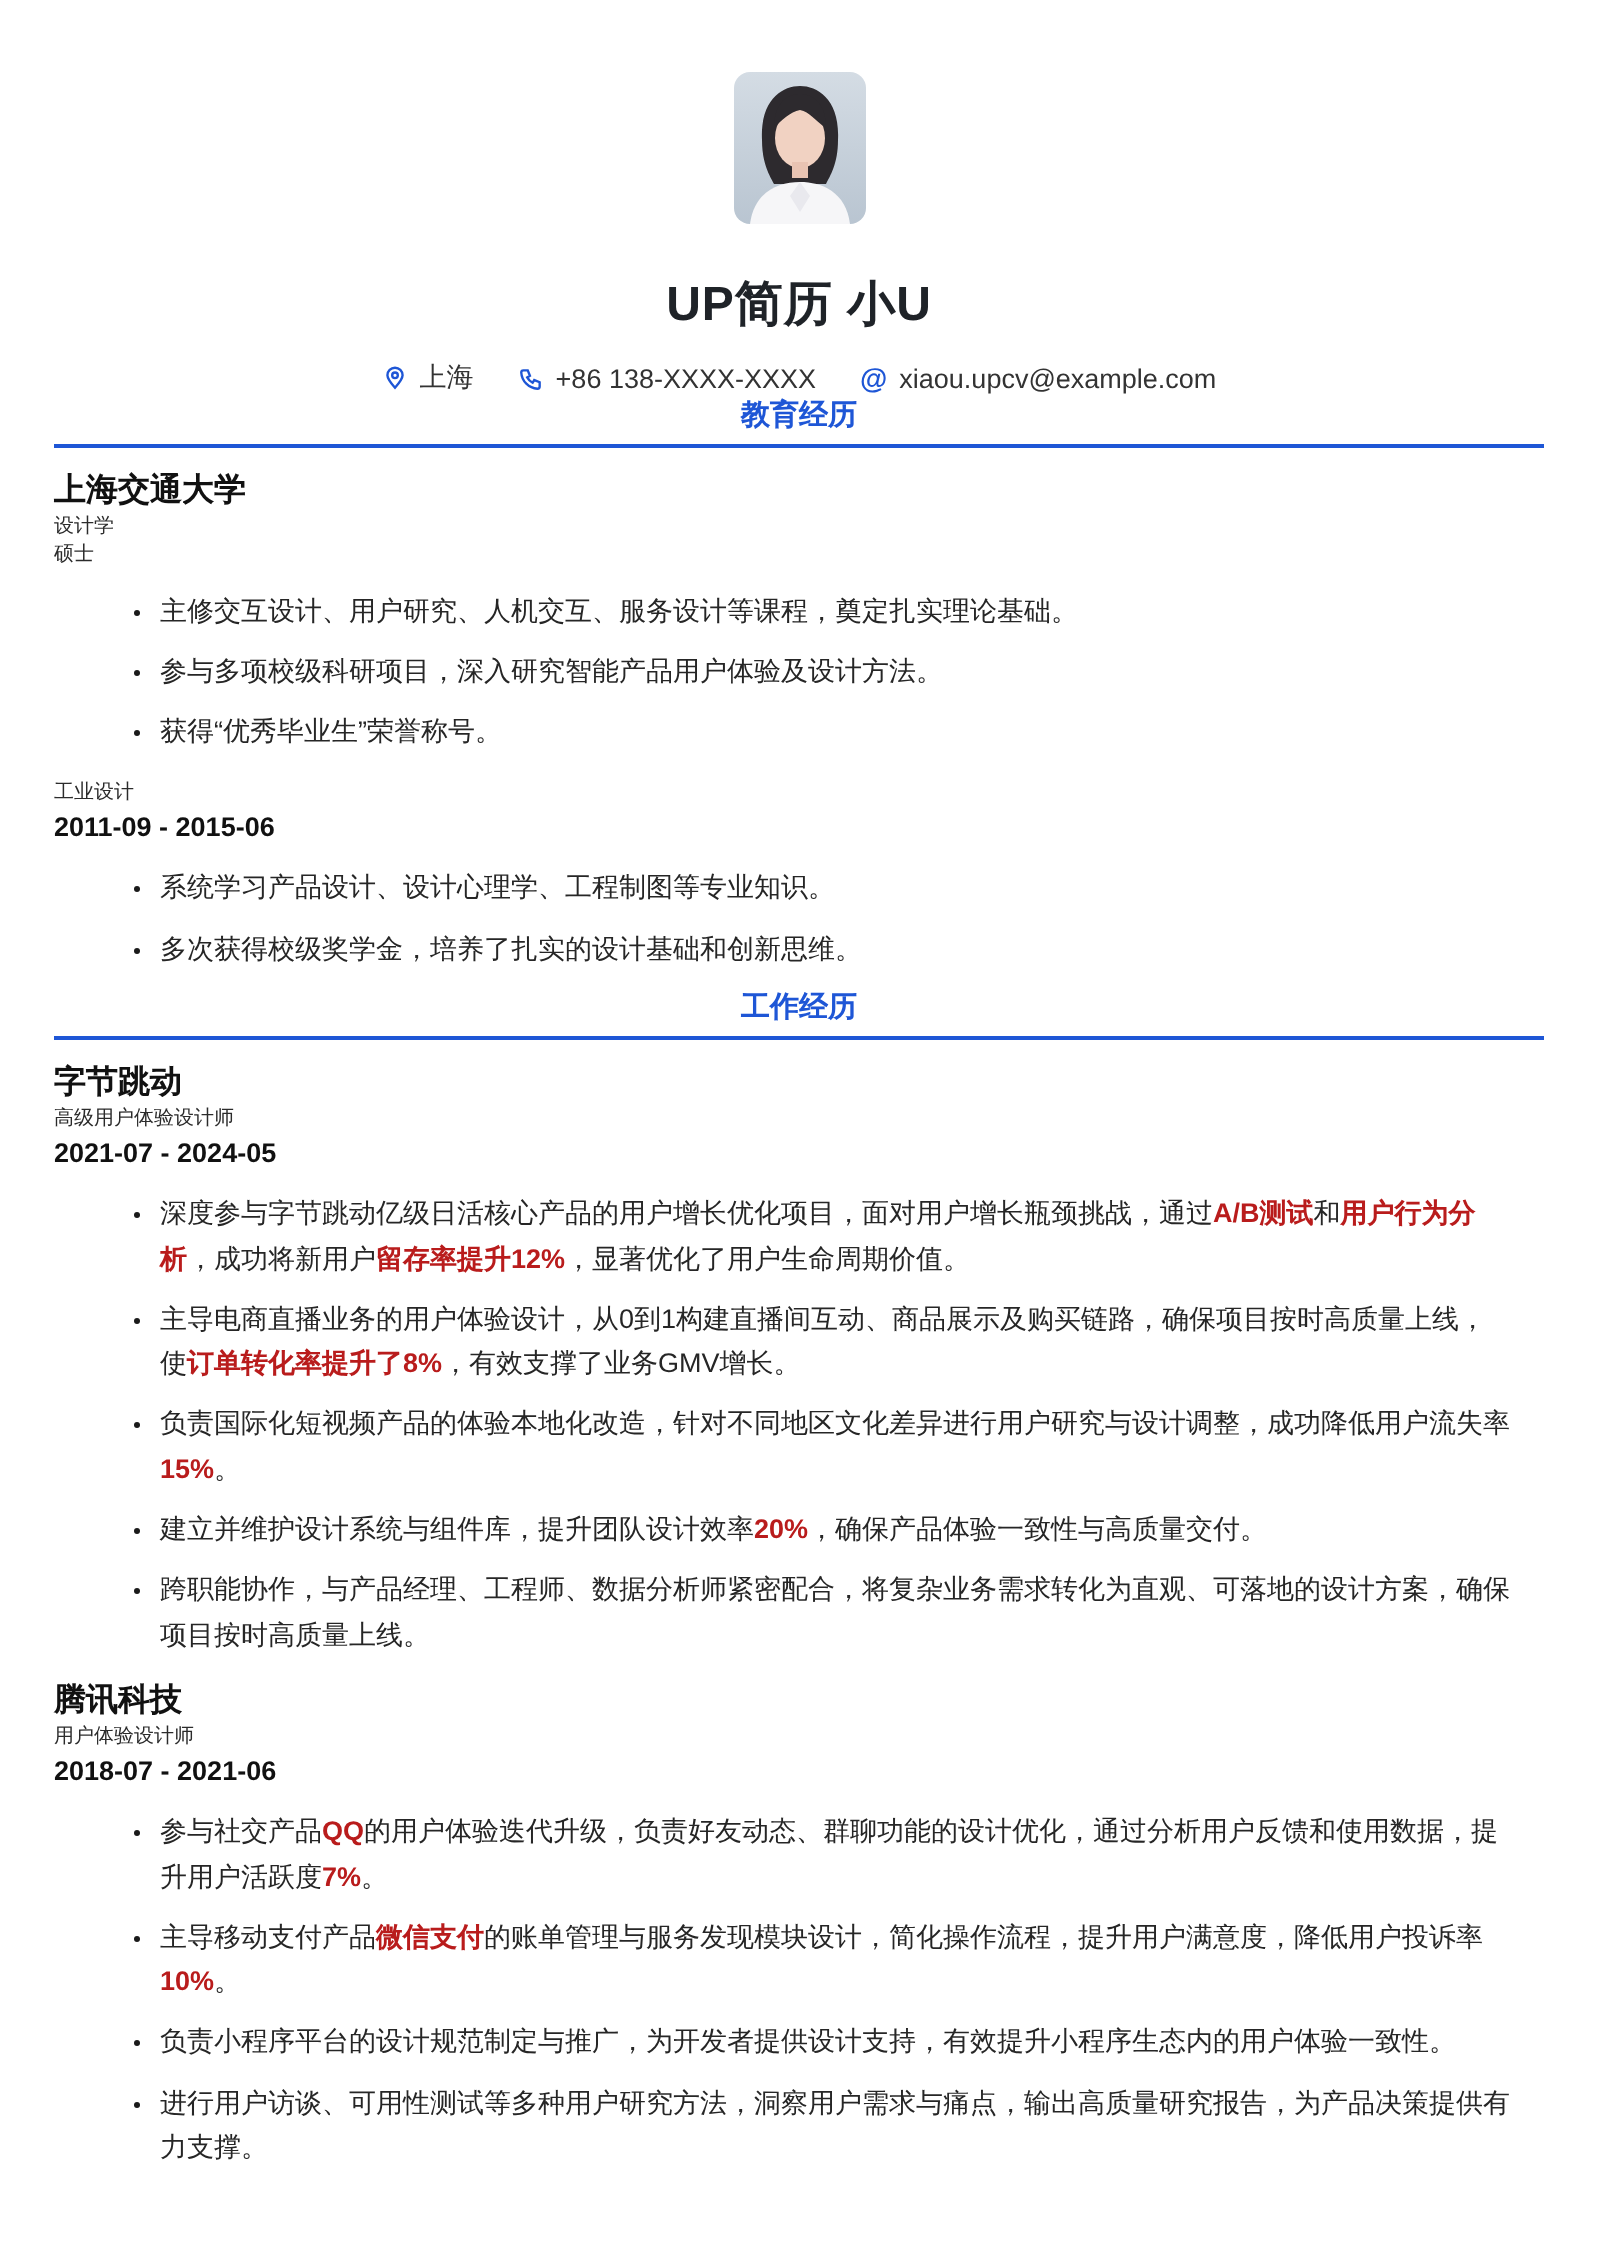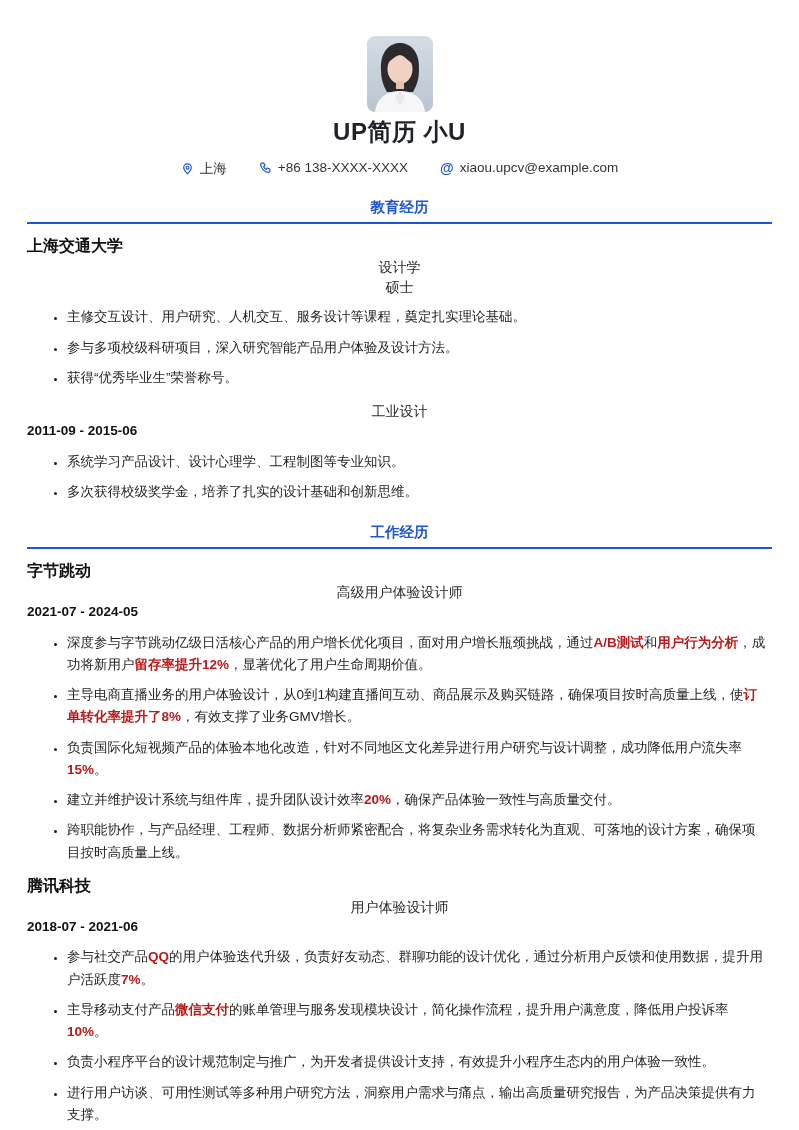--- a/index.html
+++ b/index.html
@@ -12,45 +12,44 @@
   }
   .page { padding: 0 27px; }
 
   
   .header { text-align: center; padding-top: 36px; }
   .photo-wrap { display: flex; justify-content: center; }
   .photo {
     width: 66px; height: 76px; border-radius: 8px; overflow: hidden;
     display: block;
   }
-  .name { font-size: 24px; font-weight: 600; color: #1f2328; margin-top: 4px; letter-spacing: .5px; }
+  .name { font-size: 24px; font-weight: 600; color: #1f2328; margin-top: 24px; letter-spacing: .5px; }
   .contact-row {
-    margin-top: 12px; display: flex; justify-content: center; align-items: flex-start;
-    gap: 32px; font-size: 13.5px; color: #333;
+    margin-top: 12px; display: flex; justify-content: center; align-items: center;
+    gap: 22px; font-size: 13.5px; color: #333;
   }
   .contact-item { display: inline-flex; align-items: center; gap: 6px; }
   .contact-item .icon { display: inline-flex; color: var(--accent); }
   .at-glyph { color: var(--accent); font-size: 14px; font-weight: 600; line-height: 1; }
 
   
   .section-title {
-    margin-top: 20px;
     text-align: center; color: var(--accent); font-weight: 700; font-size: 14.5px;
     padding-bottom: 5px; border-bottom: 2px solid var(--accent);
   }
 
   
   .entry { margin-top: 12px; }
   .entry-school, .entry-company { font-weight: 700; font-size: 16px; color: var(--heading); line-height: 1.3; }
-  .entry-sub { font-size: 14px; color: #2b2b2b; line-height: 1.45; text-align: center; }
+  .entry-sub { font-size: 10px; color: #2b2b2b; line-height: 1.45; }
   .entry-period { font-size: 13.5px; font-weight: 700; color: var(--heading); line-height: 1.5; }
 
   ul.bullets { margin: 9px 0 4px 0; padding-left: 36px; }
   ul.bullets li {
-    font-size: 13.5px; line-height: 1.65; margin: 8px 4px; color: var(--text);
+    font-size: 13.5px; line-height: 1.65; margin: 8px 17px; color: var(--text);
   }
   ul.bullets li::marker { color: #1a1a1a; font-size: 11px; }
   ul.bullets li b { font-weight: 700; color: #b91c1c; }
 </style>
 </head>
 <body>
 
 <div class="page">
 
   <div class="header">

